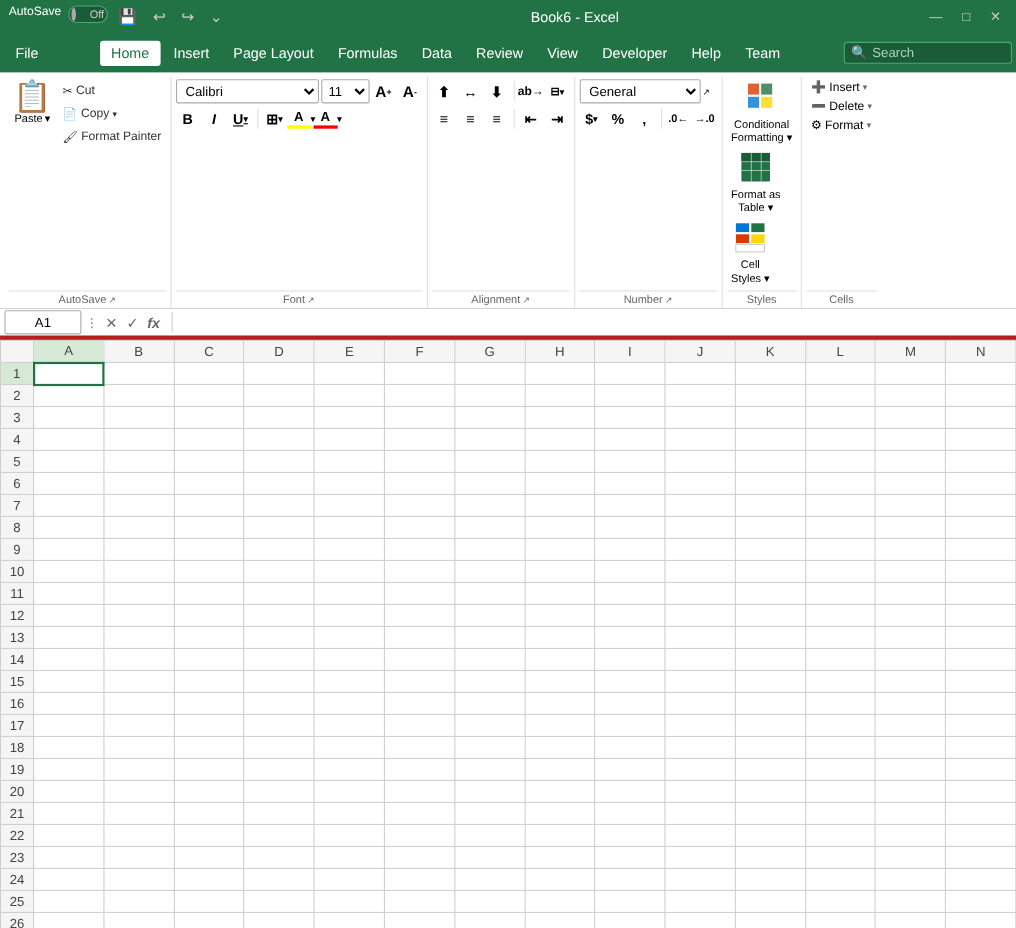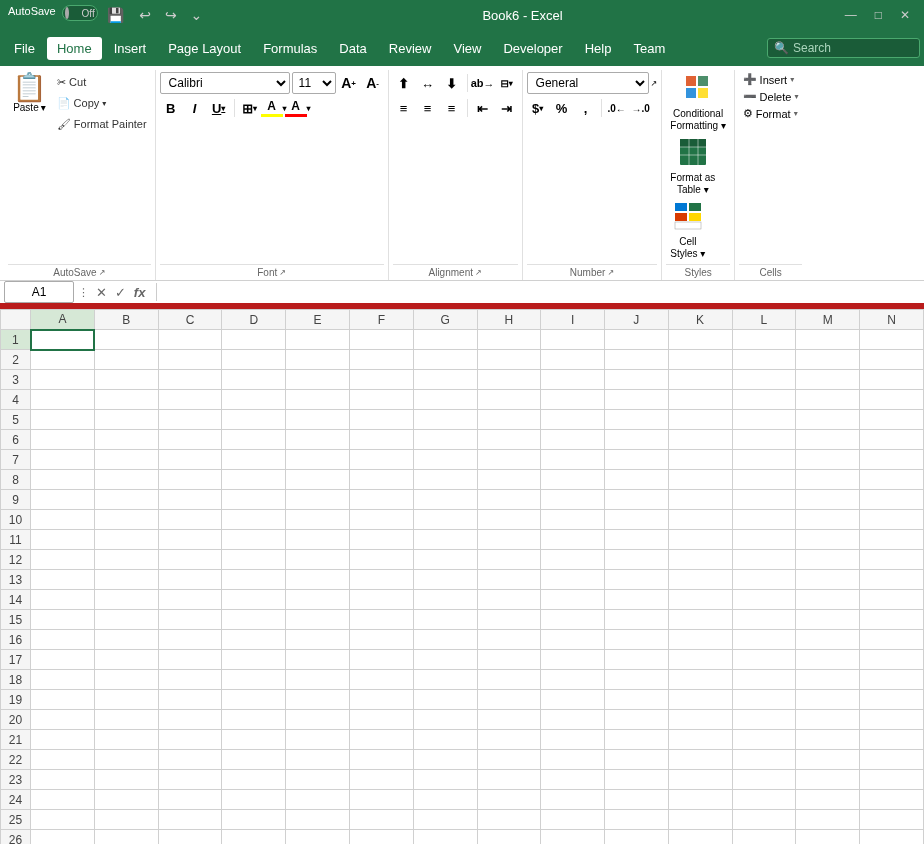--- a/index.html
+++ b/index.html
@@ -45,21 +45,21 @@
       padding: 0 4px;
       gap: 2px;
     }
     .menu-item {
       padding: 4px 10px;
       cursor: pointer;
       border-radius: 3px;
       font-size: 13px;
       white-space: nowrap;
     }
-    .menu-item.active { background: white; color: #217346; }
+    .menu-item.active { background: white; color: #217346; margin-left: 44px; }
 
     #menu-right { margin-left: auto; display: flex; align-items: center; gap: 4px; }
     .search-box {
       display: flex; align-items: center;
       background: #1a5c38; border: 1px solid #4aa86e;
       border-radius: 3px; padding: 2px 6px; gap: 4px;
       color: white;
     }
     .search-box input {
       background: transparent; border: none; outline: none;
@@ -112,35 +112,35 @@
       padding: 0 2px; background: white; cursor: pointer;
     }
     .format-btn {
       width: 22px; height: 22px; display: flex; align-items: center; justify-content: center;
       border: 1px solid transparent; cursor: pointer; font-size: 13px; font-weight: bold;
       border-radius: 2px; background: transparent;
     }
 
     
     .number-select {
-      width: 122px; height: 22px; font-size: 12px;
+      width: 110px; height: 22px; font-size: 12px;
       border: 1px solid #ababab; border-radius: 2px;
       padding: 0 4px; background: white; cursor: pointer;
     }
     .cells-btn {
       display: flex; align-items: center; gap: 3px;
       padding: 1px 4px; cursor: pointer; border-radius: 2px;
       font-size: 11px; white-space: nowrap;
     }
     .cells-btn .drop-arrow { font-size: 8px; color: #666; }
 
     
     #formula-bar {
       background: #ffffff;
-      border-bottom: 6px solid #b91c1c;
+      border-bottom: 4px solid #b91c1c;
       display: flex; align-items: center;
       height: 28px; padding: 0 4px; gap: 4px; justify-content: space-between;
     }
     .cell-ref {
       width: 70px; height: 22px;
       border: 1px solid #ababab; border-radius: 2px;
       font-size: 12px; padding: 0 4px; text-align: center;
     }
     .formula-separator { width: 1px; height: 18px; background: #ccc; margin: 0 4px; }
     .formula-icon { font-size: 13px; color: #666; cursor: pointer; padding: 0 3px; }

